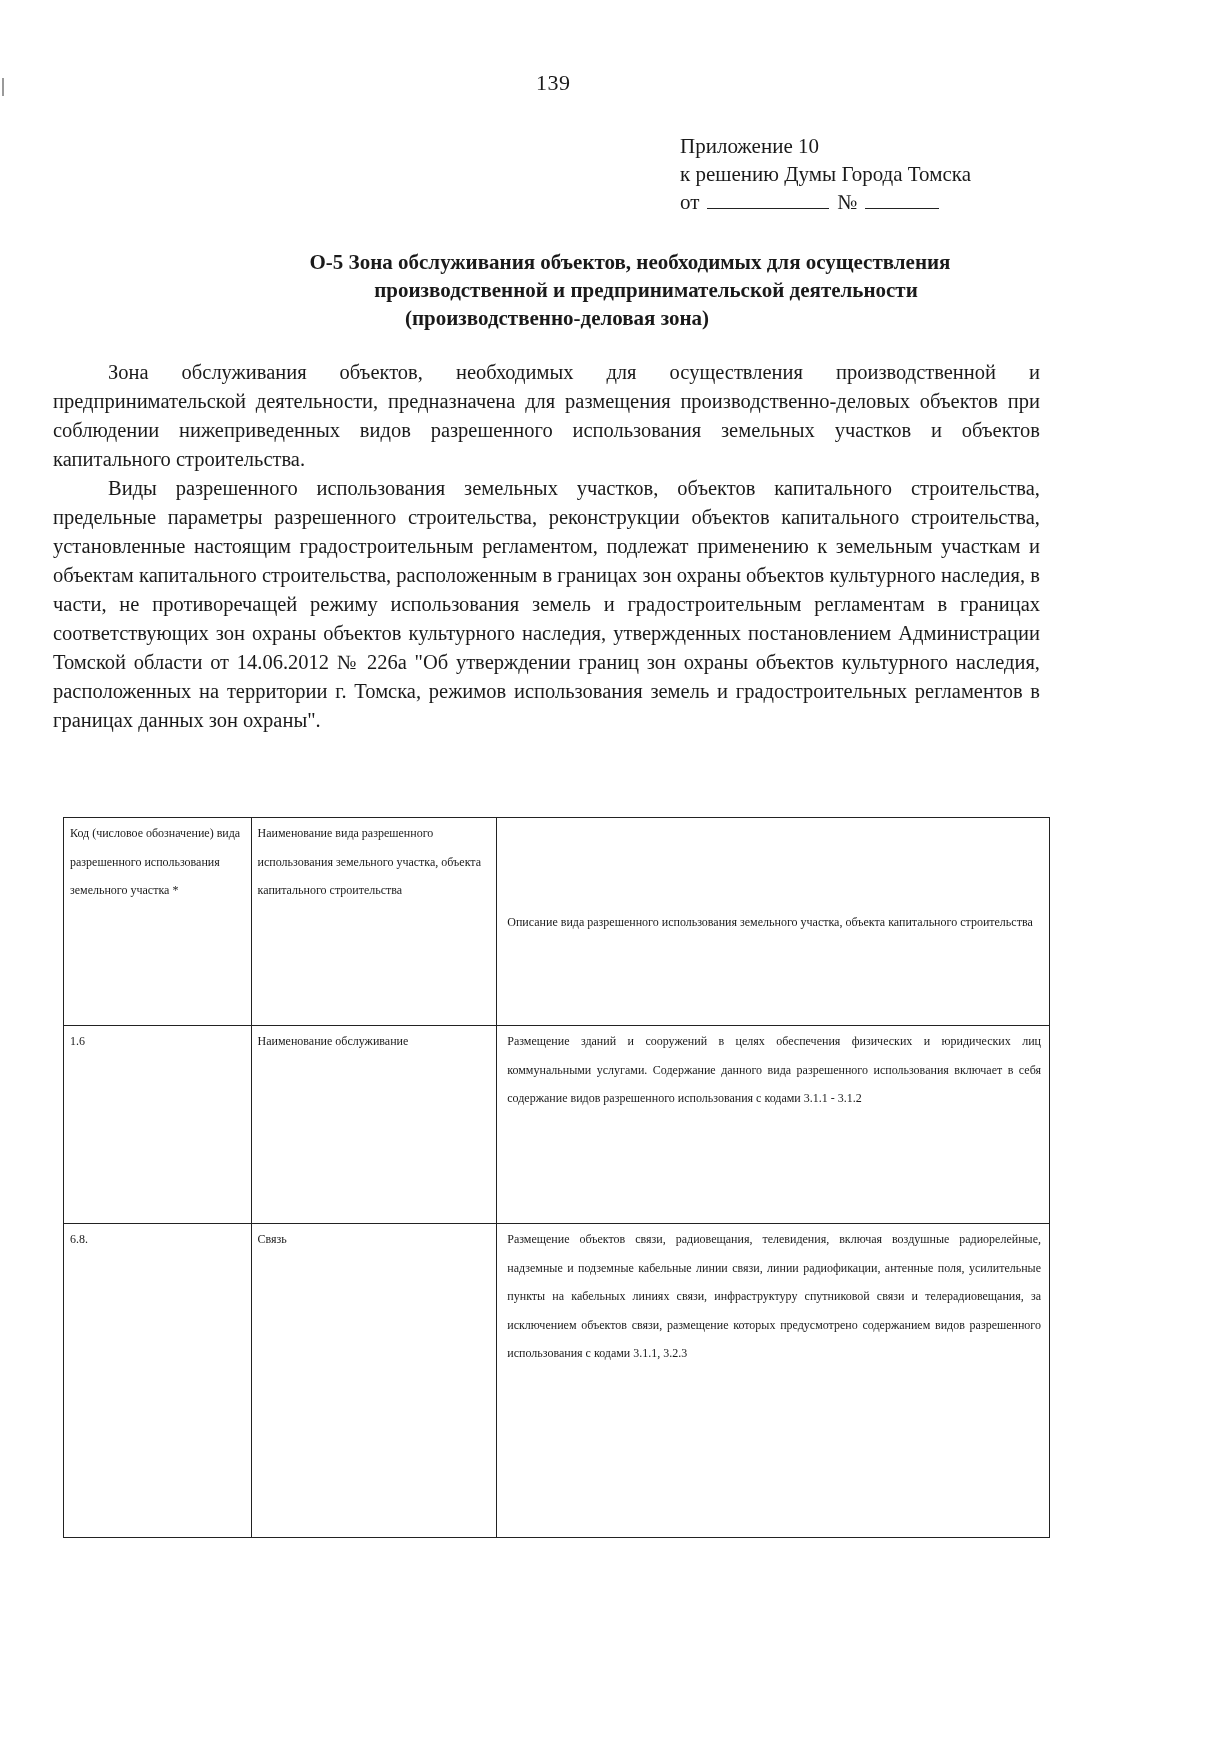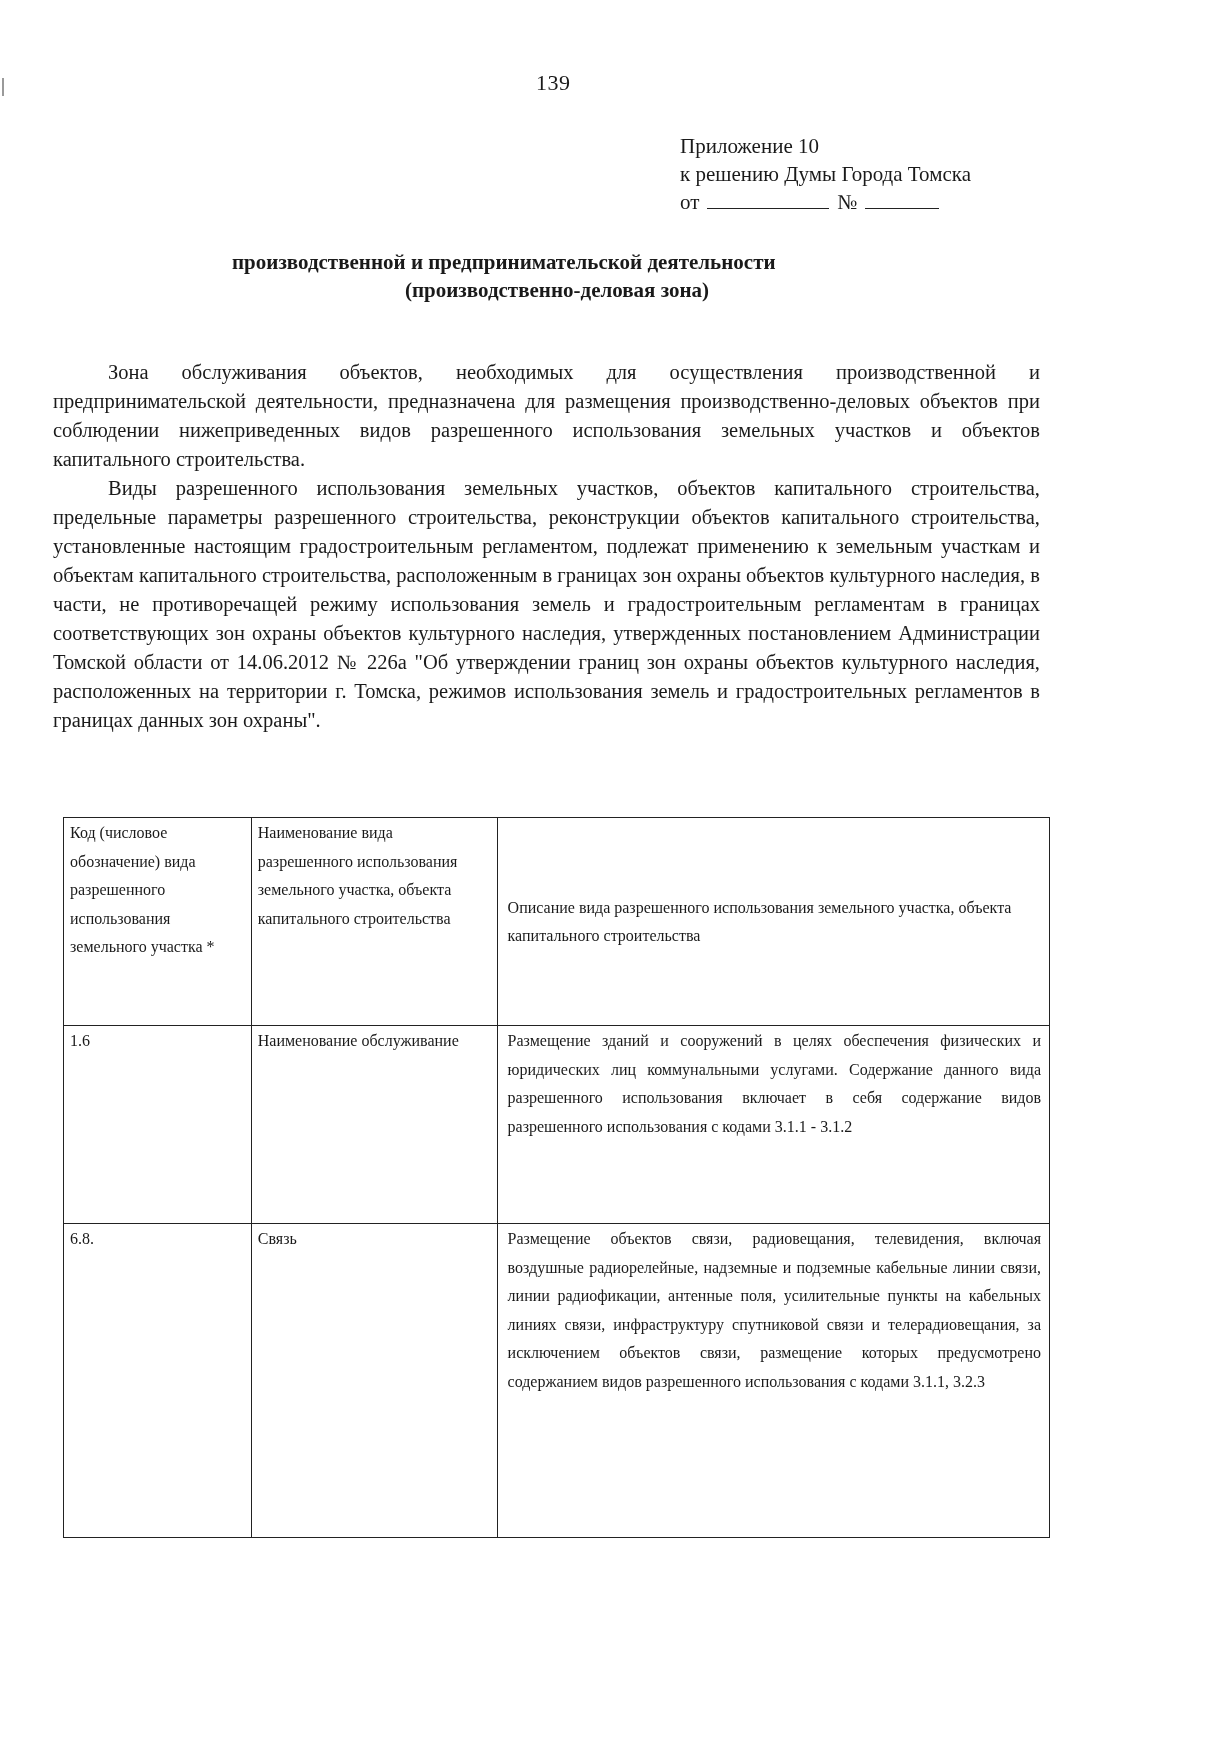--- a/index.html
+++ b/index.html
@@ -22,32 +22,32 @@
   }
   .appendix .line { white-space: nowrap; }
   .blank { display: inline-block; border-bottom: 1px solid #222; vertical-align: baseline; height: 16px; }
   .blank.date { width: 122px; margin: 0 8px 0 8px; }
   .blank.num { width: 74px; margin-left: 8px; }
   .title {
     position: absolute; left: 140px; width: 920px; top: 248px;
     font-weight: bold; font-size: 21px; line-height: 28px; text-align: center;
   }
   .title .l1 { text-align: center; padding-left: 60px; }
-  .title .l2 { text-align: left; padding-left: 92px; }
+  .title .l2 { text-align: center; padding-left: 92px; }
   .title .l3 { text-align: left; padding-left: 265px; }
   .para {
     position: absolute; left: 53px; width: 987px;
     font-size: 20.5px; line-height: 29px; text-align: justify;
     text-indent: 55px;
   }
   .para.p1 { top: 358px; }
   .para.p2 { top: 474px; }
   table.uses {
     position: absolute; left: 63px; top: 817px; width: 987px;
-    border-collapse: collapse; font-size: 16px; line-height: 28.5px; border-radius: 30px;
+    border-collapse: collapse; font-size: 12px; line-height: 28.5px; border-radius: 30px;
   }
   table.uses td {
     border: 1.5px solid #222; vertical-align: top; padding: 1px 6px 0 6px;
   }
   table.uses td.c1 { width: 176px; }
   table.uses td.c2 { width: 235px; }
   table.uses td.c3 { width: 540px; }
   table.uses tr.header td { height: 206px; }
   table.uses tr.header td.c3 { vertical-align: middle; padding-left: 10px; }
   table.uses tr.section td {
@@ -67,20 +67,21 @@
 
 <div class="appendix">
   <div class="line">Приложение 10</div>
   <div class="line">к решению Думы Города Томска</div>
   <div class="line">
     <span>от</span><span class="blank date"></span><span>№</span><span class="blank num"></span>
   </div>
 </div>
 
 <div class="title">
+  <div class="l1">О-5 Зона обслуживания объектов, необходимых для осуществления</div>
   <div class="l2">производственной и предпринимательской деятельности</div>
   <div class="l3">(производственно-деловая зона)</div>
 </div>
 
 <div class="para p1">Зона обслуживания объектов, необходимых для осуществления производственной и предпринимательской деятельности, предназначена для размещения производственно-деловых объектов при соблюдении нижеприведенных видов разрешенного использования земельных участков и объектов капитального строительства.</div>
 <div class="para p2">Виды разрешенного использования земельных участков, объектов капитального строительства, предельные параметры разрешенного строительства, реконструкции объектов капитального строительства, установленные настоящим градостроительным регламентом, подлежат применению к земельным участкам и объектам капитального строительства, расположенным в границах зон охраны объектов культурного наследия, в части, не противоречащей режиму использования земель и градостроительным регламентам в границах соответствующих зон охраны объектов культурного наследия, утвержденных постановлением Администрации Томской области от 14.06.2012 № 226а "Об утверждении границ зон охраны объектов культурного наследия, расположенных на территории г. Томска, режимов использования земель и градостроительных регламентов в границах данных зон охраны".</div>
 
 <table class="uses">
   <tbody>
       <tr class="header">

